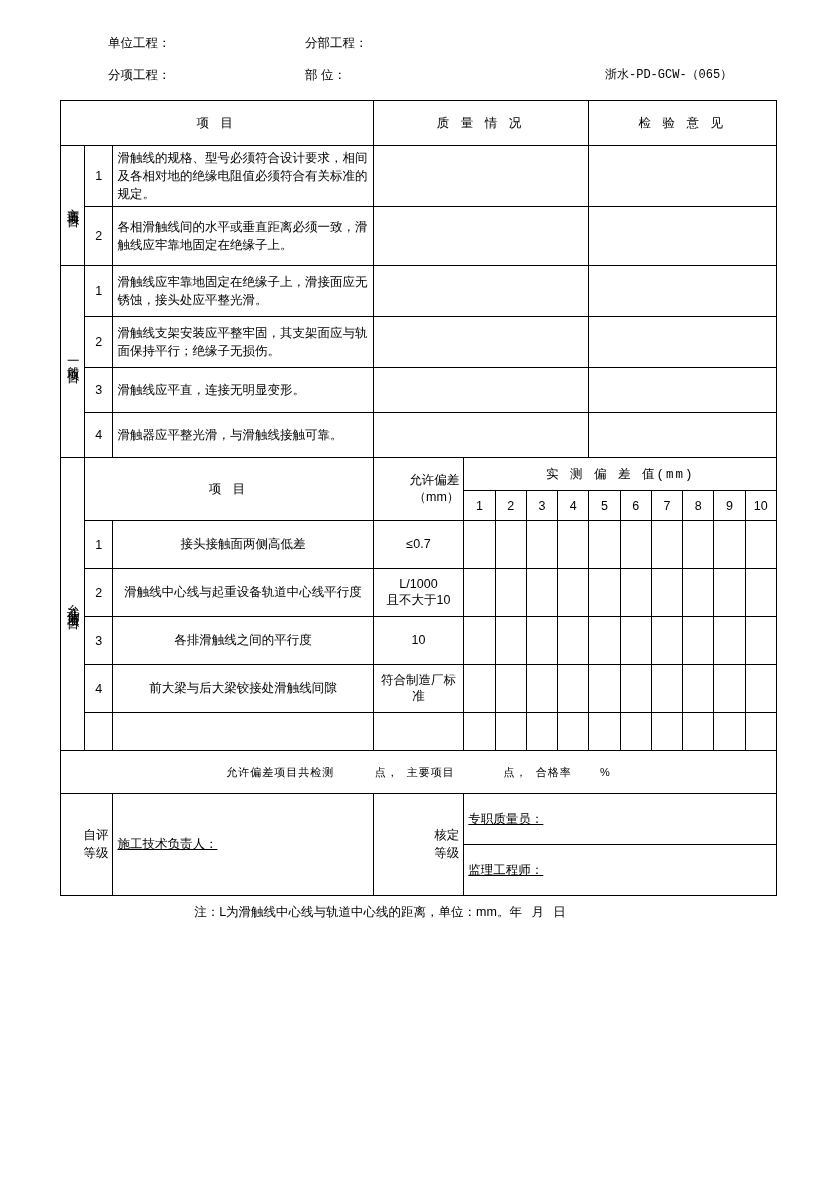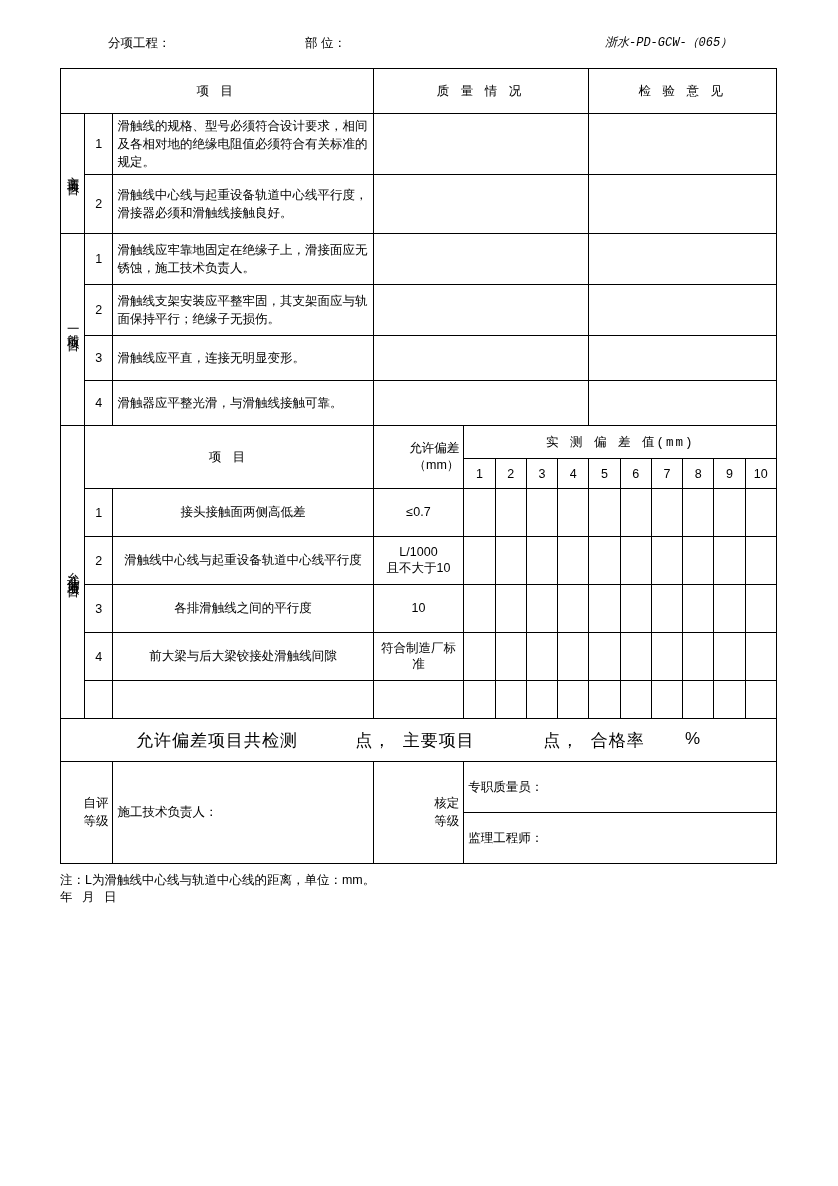--- a/index.html
+++ b/index.html
@@ -36,21 +36,21 @@
     line-height: 1.2;
   }
   .head-row {
     display: flex;
     margin-bottom: 17px;
     position: relative;
   }
   .head-col-1 { width: 245px; padding-left: 48px; box-sizing: border-box; }
   .head-col-2 { width: 260px; }
   .head-col-3 { flex: 1; text-align: left; padding-left: 40px; }
-  .code-text { font-family: "Liberation Mono", "DejaVu Sans Mono", monospace; font-size: 12px; font-style: italic; }
+  .code-text { font-family: "Liberation Mono", "DejaVu Sans Mono", monospace; font-size: 12px; }
 
   table.main {
     border-collapse: collapse;
     width: 717px;
     margin-top: 6px;
     table-layout: fixed;
     border-radius: 21px;
   }
   table.main td, table.main th {
     border: 1px solid #000;
@@ -82,43 +82,48 @@
   .tol-allow { text-align: center; line-height: 1.25; }
   .meas-head { text-align: center; height: 26px; letter-spacing: 2px; font-family: Liberation Mono, monospace; }
   .meas-num { text-align: center; font-size: 11px; padding: 2px 0; }
   .tol-row { height: 48px; }
   .tol-name { text-align: center; }
   .blank-row { height: 38px; }
   .sum-row td { height: 36px; text-align: center; }
   .sum-inner {
     display: flex;
     justify-content: center;
-    font-size: 17px;
+    align-items: center;
+    font-size: 11px;
     letter-spacing: 1px;
   }
   .sum-inner span { white-space: pre; }
-  .sign-cell { vertical-align: top; text-align: left; padding: 8px 8px; height: 44px; }
+  .sign-cell { vertical-align: top; text-align: left; padding: 8px 8px; height: 44px; text-decoration: underline; }
   .sign-ctr { text-align: right; line-height: 1.4; }
   .note-row {
     display: flex;
     justify-content: center;
     width: 717px;
     margin-top: 8px;
     font-size: 12.5px;
-    flex-direction: column;
   }
   .note-date { padding-right: 74px; letter-spacing: 3px; }
 </style>
 </head>
 <body>
 
 <div class="page">
 
 
   <div class="head-block">
+    <div class="head-row">
+      <div class="head-col-1">单位工程：</div>
+      <div class="head-col-2">分部工程：</div>
+      <div class="head-col-3"></div>
+    </div>
     <div class="head-row">
       <div class="head-col-1">分项工程：</div>
       <div class="head-col-2">部    位：</div>
       <div class="head-col-3 code-text">浙水-PD-GCW-（065）</div>
     </div>
   </div>
 
   <table class="main">
     <colgroup>
       <col style="width:24px">
@@ -146,29 +151,29 @@
 
     <tr>
       <td class="vert" rowspan="2"><span>主要项目</span></td>
       <td class="num">1</td>
       <td class="txt h-main">滑触线的规格、型号必须符合设计要求，相间及各相对地的绝缘电阻值必须符合有关标准的规定。</td>
       <td colspan="5" class="empty-cell"></td>
       <td colspan="6" class="empty-cell"></td>
     </tr>
     <tr>
       <td class="num">2</td>
-      <td class="txt h-main">滑触线中心线与起重设备轨道中心线平行度，滑接器必须和滑触线接触良好。</td>
+      <td class="txt h-main">各相滑触线间的水平或垂直距离必须一致，滑触线应牢靠地固定在绝缘子上。</td>
       <td colspan="5" class="empty-cell"></td>
       <td colspan="6" class="empty-cell"></td>
     </tr>
 
     <tr>
       <td class="vert" rowspan="4"><span>一般项目</span></td>
       <td class="num">1</td>
-      <td class="txt h-gen">滑触线应牢靠地固定在绝缘子上，滑接面应无锈蚀，施工技术负责人。</td>
+      <td class="txt h-gen">滑触线应牢靠地固定在绝缘子上，滑接面应无锈蚀，接头处应平整光滑。</td>
       <td colspan="5" class="empty-cell"></td>
       <td colspan="6" class="empty-cell"></td>
     </tr>
     <tr>
       <td class="num">2</td>
       <td class="txt h-gen">滑触线支架安装应平整牢固，其支架面应与轨面保持平行；绝缘子无损伤。</td>
       <td colspan="5" class="empty-cell"></td>
       <td colspan="6" class="empty-cell"></td>
     </tr>
     <tr>

